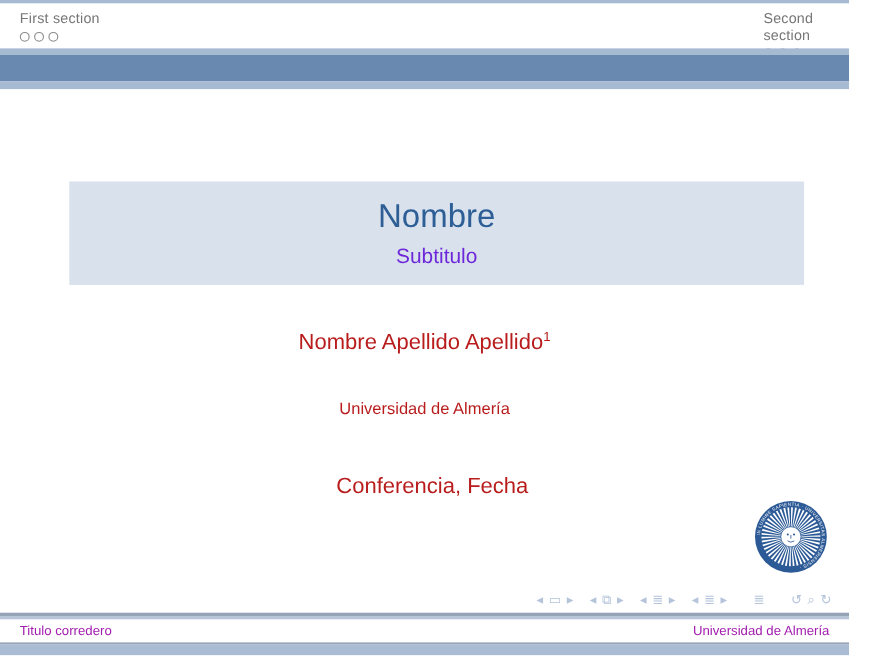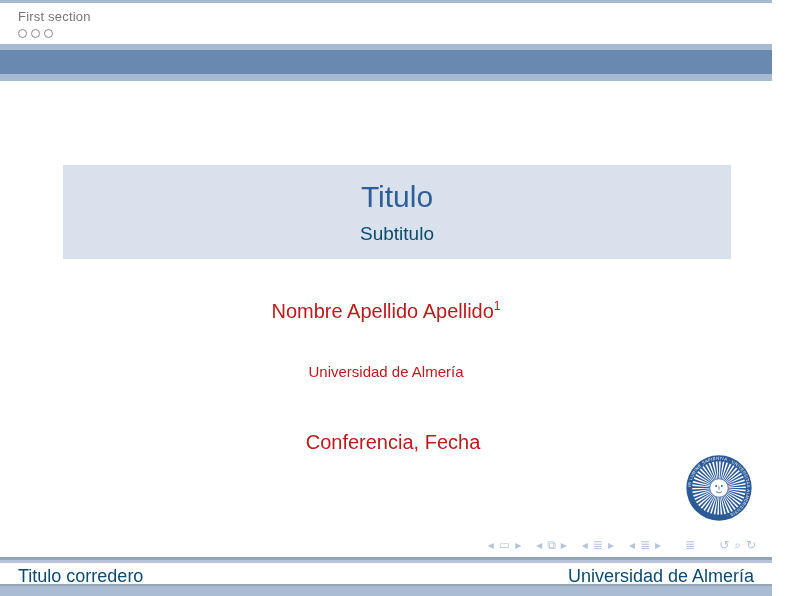--- a/index.html
+++ b/index.html
@@ -20,21 +20,21 @@
   .head-sec .lbl { font-size:13px; color:#767676; letter-spacing:.2px; }
   .dots { display:flex; gap:4px; margin-top:5px; }
   .dot  { width:7px; height:7px; border:1.3px solid #8a8a8a; border-radius:50%; background:transparent; }
   
   .title-block {
     position:absolute; left:63px; top:165px; width:668px; height:94px;
     background:#d9e1ed; display:flex; flex-direction:column;
     align-items:center; justify-content:center; gap:9px;
   }
   .title-text    { font-size:30px; color:#2d5e95; }
-  .subtitle-text { font-size:19px; color:#0c4a6e; }
+  .subtitle-text { font-size:19px; color:#6d28d9; }
   
   .centered { position:absolute; left:0; right:0; text-align:center; color:#b91c1c; }
   .author-line    { top:299px; font-size:20px; }
   .author-line sup{ font-size:12px; }
   .institute-line { top:361px; font-size:15px; line-height:21px; }
   .institute-line sup { font-size:10px; }
   .date-line      { top:431px; font-size:20px;margin-left:14px; }
   
   .seal { position:absolute; left:685px; top:454px; width:68px; height:68px; }
   
@@ -45,46 +45,54 @@
   }
   .navsyms span { display:inline-block; cursor:default; }
   .g  { margin-left:5px; }
   .G  { margin-left:15px; }
   .GG { margin-left:24px; }
   
   .foot-line-a { top:557px; height:3px; background:#96a4b7; }
   .foot-line-b { top:560px; height:3px; background:#b9c6d9; }
   .foot-line-c { top:584px; height:2px; background:#96a4b7; }
   .bar-bottom  { top:586px; height:10px; background:#a9bcd4; }
-  .foot-text { position:absolute; top:566px; font-size:18px; color:#0c4a6e; }
+  .foot-text { position:absolute; top:566px; font-size:12px; color:#a21caf; }
   .foot-left  { left:18px; }
   .foot-right { right:18px; }
 </style>
 </head>
 <body>
 
 <div class="slide">
 
   <div class="bar bar-top-accent"></div>
 
   <div class="head-sec head-sec-left">
     <div class="lbl">First section</div>
     <div class="dots">
       <span class="dot"></span>
       <span class="dot"></span>
       <span class="dot"></span>
     </div>
   </div>
+  <div class="head-sec head-sec-right">
+    <div class="lbl">Second section</div>
+    <div class="dots">
+      <span class="dot"></span>
+      <span class="dot"></span>
+      <span class="dot"></span>
+    </div>
+  </div>
 
   <div class="bar bar-band-upper"></div>
   <div class="bar bar-steel"></div>
   <div class="bar bar-band-lower"></div>
 
   <div class="title-block">
-    <div class="title-text">Titulo</div>
+    <div class="title-text">Nombre</div>
     <div class="subtitle-text">Subtitulo</div>
   </div>
 
   <div class="centered author-line">
     <span>Nombre Apellido Apellido</span><sup>1</sup>
   </div>
 
   <div class="centered institute-line">
     <div>Universidad de Almería</div>
   </div>

